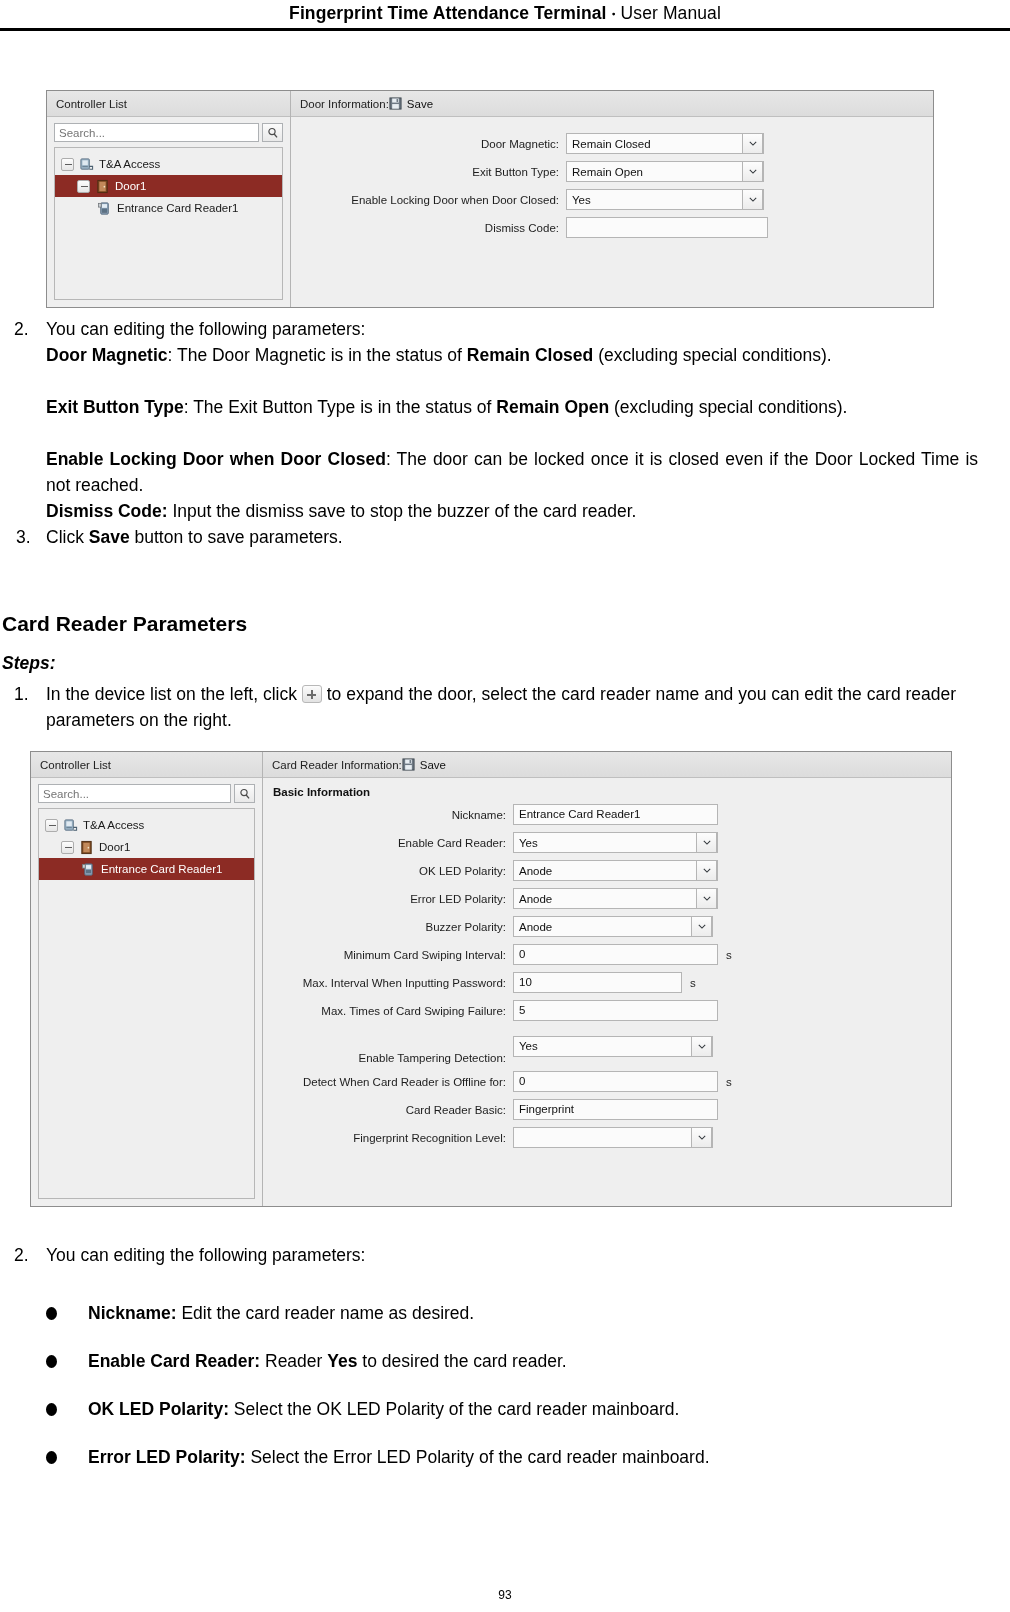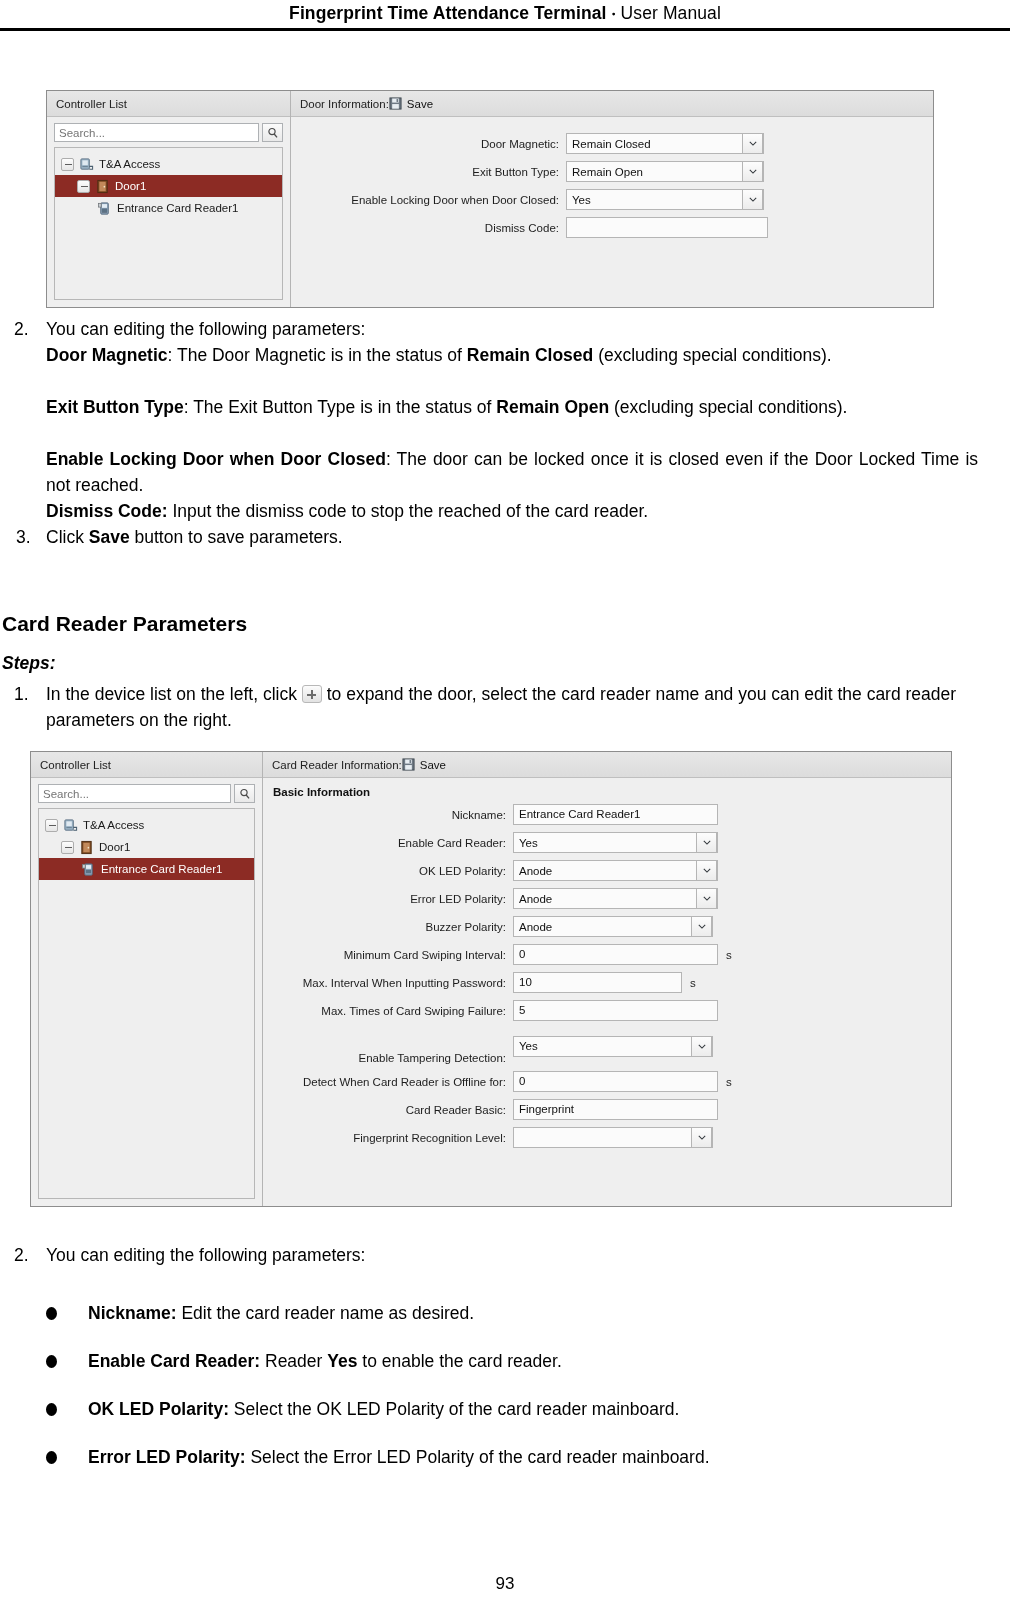--- a/index.html
+++ b/index.html
@@ -24,22 +24,22 @@
   }
   .page-header .hsep{ font-weight:bold; font-size:14px; }
   .page-header .hn{ font-weight:normal; }
   .header-rule{
     position:absolute; top:28px; left:0; width:1010px; height:2.5px;
     background:#000;
   }
 
   
   .page-number{
-    position:absolute; left:0; width:1010px; bottom:18px;
-    text-align:center; font-size:17px;
+    position:absolute; left:0; width:1010px; bottom:10px;
+    text-align:center; font-size:12px;
   }
   .para{
     position:absolute;
     font-size:17.5px;
     line-height:26px;
   }
   .num{ position:absolute; font-size:17.5px; line-height:26px; }
   b{ font-weight:bold; }
   .justify{ text-align:justify; text-align-last:left; }
 
@@ -302,21 +302,21 @@
 
 <div class="para justify" style="left:46px; top:394px; width:932px;">
   <b>Exit Button Type</b><span>: The Exit Button Type is in the status of </span><b>Remain Open</b><span> (excluding special conditions).</span>
 </div>
 
 <div class="para justify" style="left:46px; top:446px; width:932px;">
   <b>Enable Locking Door when Door Closed</b><span>: The door can be locked once it is closed even if the Door Locked Time is not reached.</span>
 </div>
 
 <div class="para" style="left:46px; top:498px; width:932px;">
-  <b>Dismiss Code:</b><span> Input the dismiss code to stop the reached of the card reader.</span>
+  <b>Dismiss Code:</b><span> Input the dismiss save to stop the buzzer of the card reader.</span>
 </div>
 
 <div class="num" style="left:16px; top:524px;">3.</div>
 <div class="para" style="left:46px; top:524px; width:930px;">
   <span>Click </span><b>Save</b><span> button to save parameters.</span>
 </div>
 
 <h2 class="section" style="left:2px; top:611px;">Card Reader Parameters</h2>
 <div class="steps" style="left:2px; top:650px;">Steps:</div>
 
@@ -536,21 +536,21 @@
 <div class="num" style="left:14px; top:1242px;">2.</div>
 <div class="para" style="left:46px; top:1242px; width:930px;">You can editing the following parameters:</div>
 
 <div class="bullet-row" style="left:46px; top:1300px; width:930px;">
   <span class="bullet-dot"></span>
   <span class="bullet-text"><b>Nickname:</b><span> Edit the card reader name as desired.</span></span>
 </div>
 
 <div class="bullet-row" style="left:46px; top:1348px; width:930px;">
   <span class="bullet-dot"></span>
-  <span class="bullet-text"><b>Enable Card Reader:</b><span> Reader </span><b>Yes</b><span> to enable the card reader.</span></span>
+  <span class="bullet-text"><b>Enable Card Reader:</b><span> Reader </span><b>Yes</b><span> to desired the card reader.</span></span>
 </div>
 
 <div class="bullet-row" style="left:46px; top:1396px; width:930px;">
   <span class="bullet-dot"></span>
   <span class="bullet-text"><b>OK LED Polarity:</b><span> Select the OK LED Polarity of the card reader mainboard.</span></span>
 </div>
 
 <div class="bullet-row" style="left:46px; top:1444px; width:930px;">
   <span class="bullet-dot"></span>
   <span class="bullet-text"><b>Error LED Polarity:</b><span> Select the Error LED Polarity of the card reader mainboard.</span></span>

